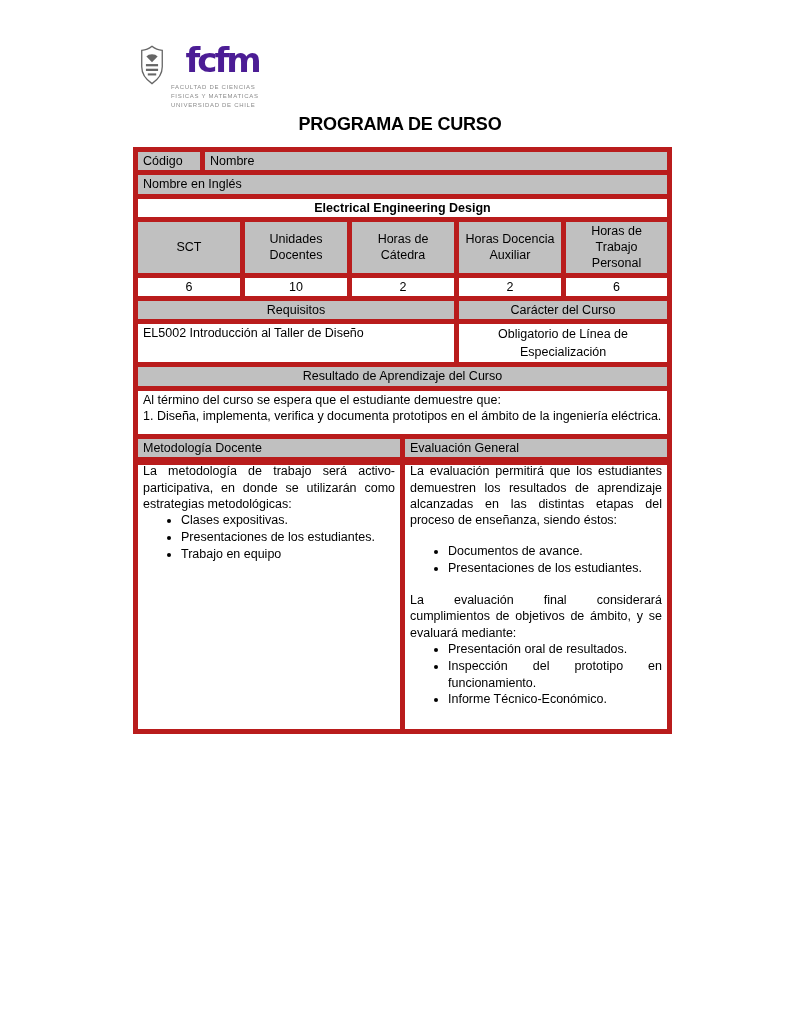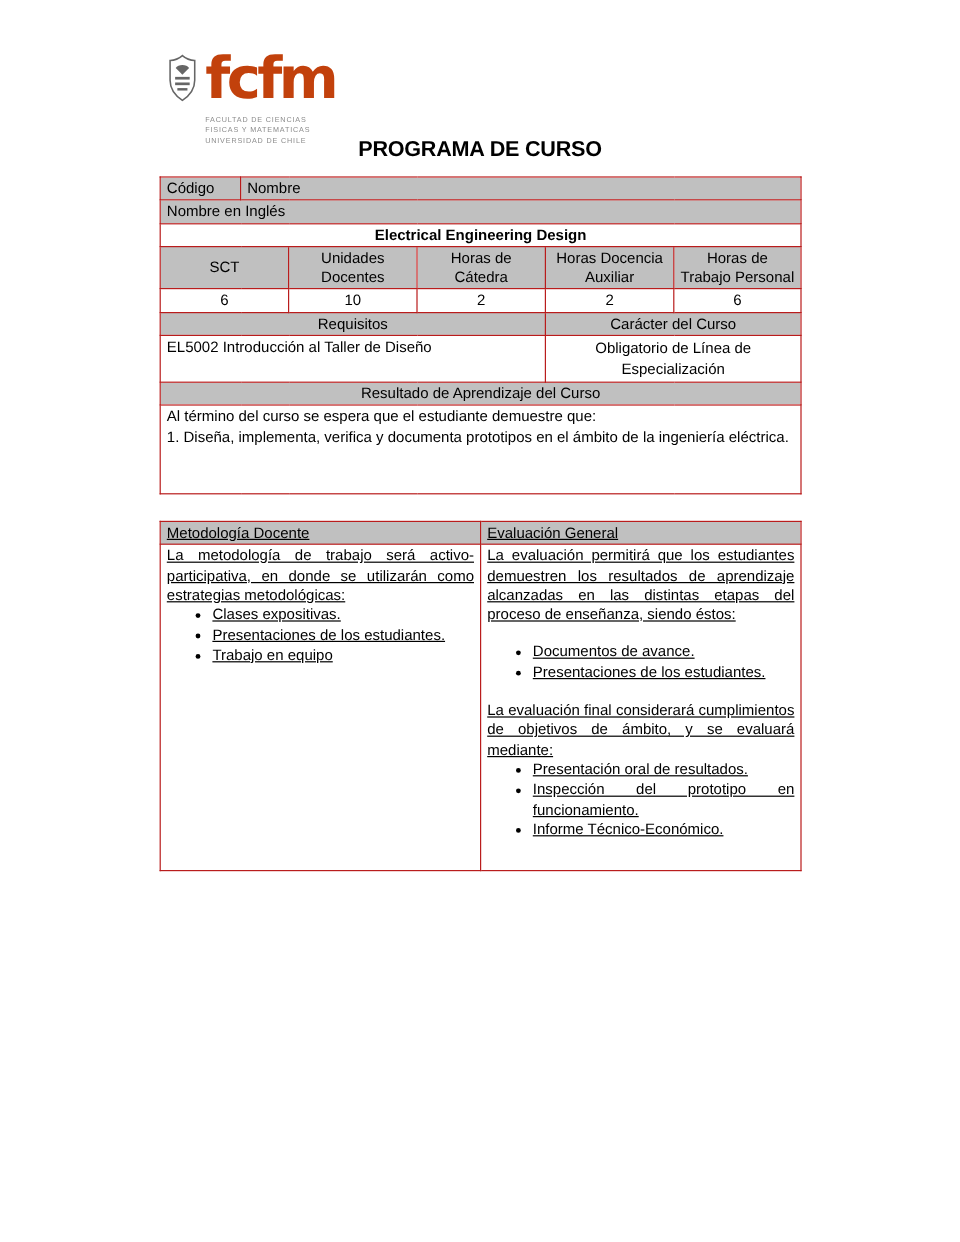--- a/index.html
+++ b/index.html
@@ -22,25 +22,26 @@
     left: 138px;
     top: 44px;
     display: flex;
     align-items: flex-start;
     gap: 5px;
   }
   .crest { width: 28px; height: 42px; }
   .logo-text { display: flex; flex-direction: column; }
   .brand {
     font-family: "DejaVu Sans", sans-serif;
-    font-size: 48px;
+    font-size: 34px;
     font-weight: bold;
     letter-spacing: -3px;
     line-height: 0.95;
-    color: #c2410c;
+    color: #4c1d95;
+    text-align: right;
   }
   .logo-sub {
     margin-top: 7px;
     font-size: 6px;
     letter-spacing: 0.7px;
     line-height: 1.45;
     color: #8b8b8b;
   }
 
   
@@ -55,33 +56,33 @@
     letter-spacing: -0.2px;
   }
 
   
   table {
     border-collapse: collapse;
     table-layout: fixed;
     font-size: 12.5px;
   }
   td {
-    border: 1px solid #b91c1c;
+    border: 5px solid #b91c1c;
     padding: 1px 5px;
     vertical-align: top;
     line-height: 1.3;
     overflow: hidden;
   }
   .hd { background: #c0c0c0; }
   .center { text-align: center; }
   .bold { font-weight: bold; }
   .vmid { vertical-align: middle; }
 
   .t1 { position: absolute; left: 133px; top: 147px; width: 534px; }
-  .t2 { position: absolute; left: 133px; top: 434px; width: 534px; text-decoration: underline; }
+  .t2 { position: absolute; left: 133px; top: 434px; width: 534px; }
 
   ul { margin: 0; padding-left: 38px; }
   li { text-align: justify; line-height: 1.35; }
   .para { text-align: justify; }
   .gap { height: 15px; }
   .caracter-cell { line-height: 1.45; vertical-align: middle; }
 </style>
 </head>
 <body>
 

